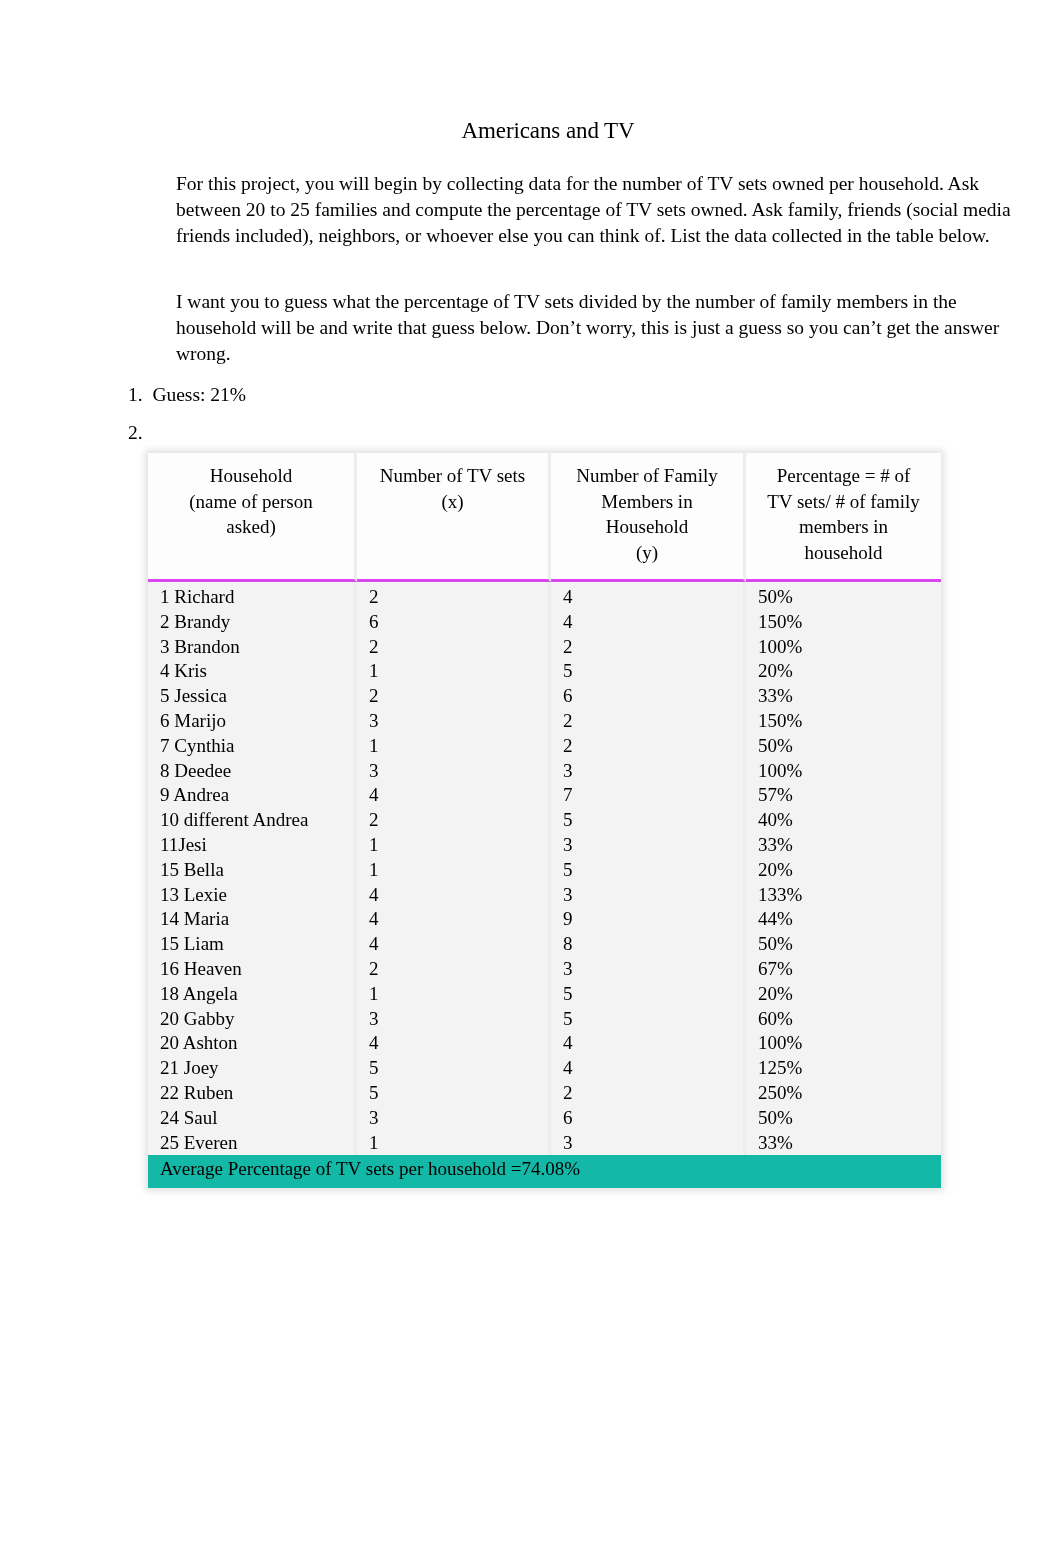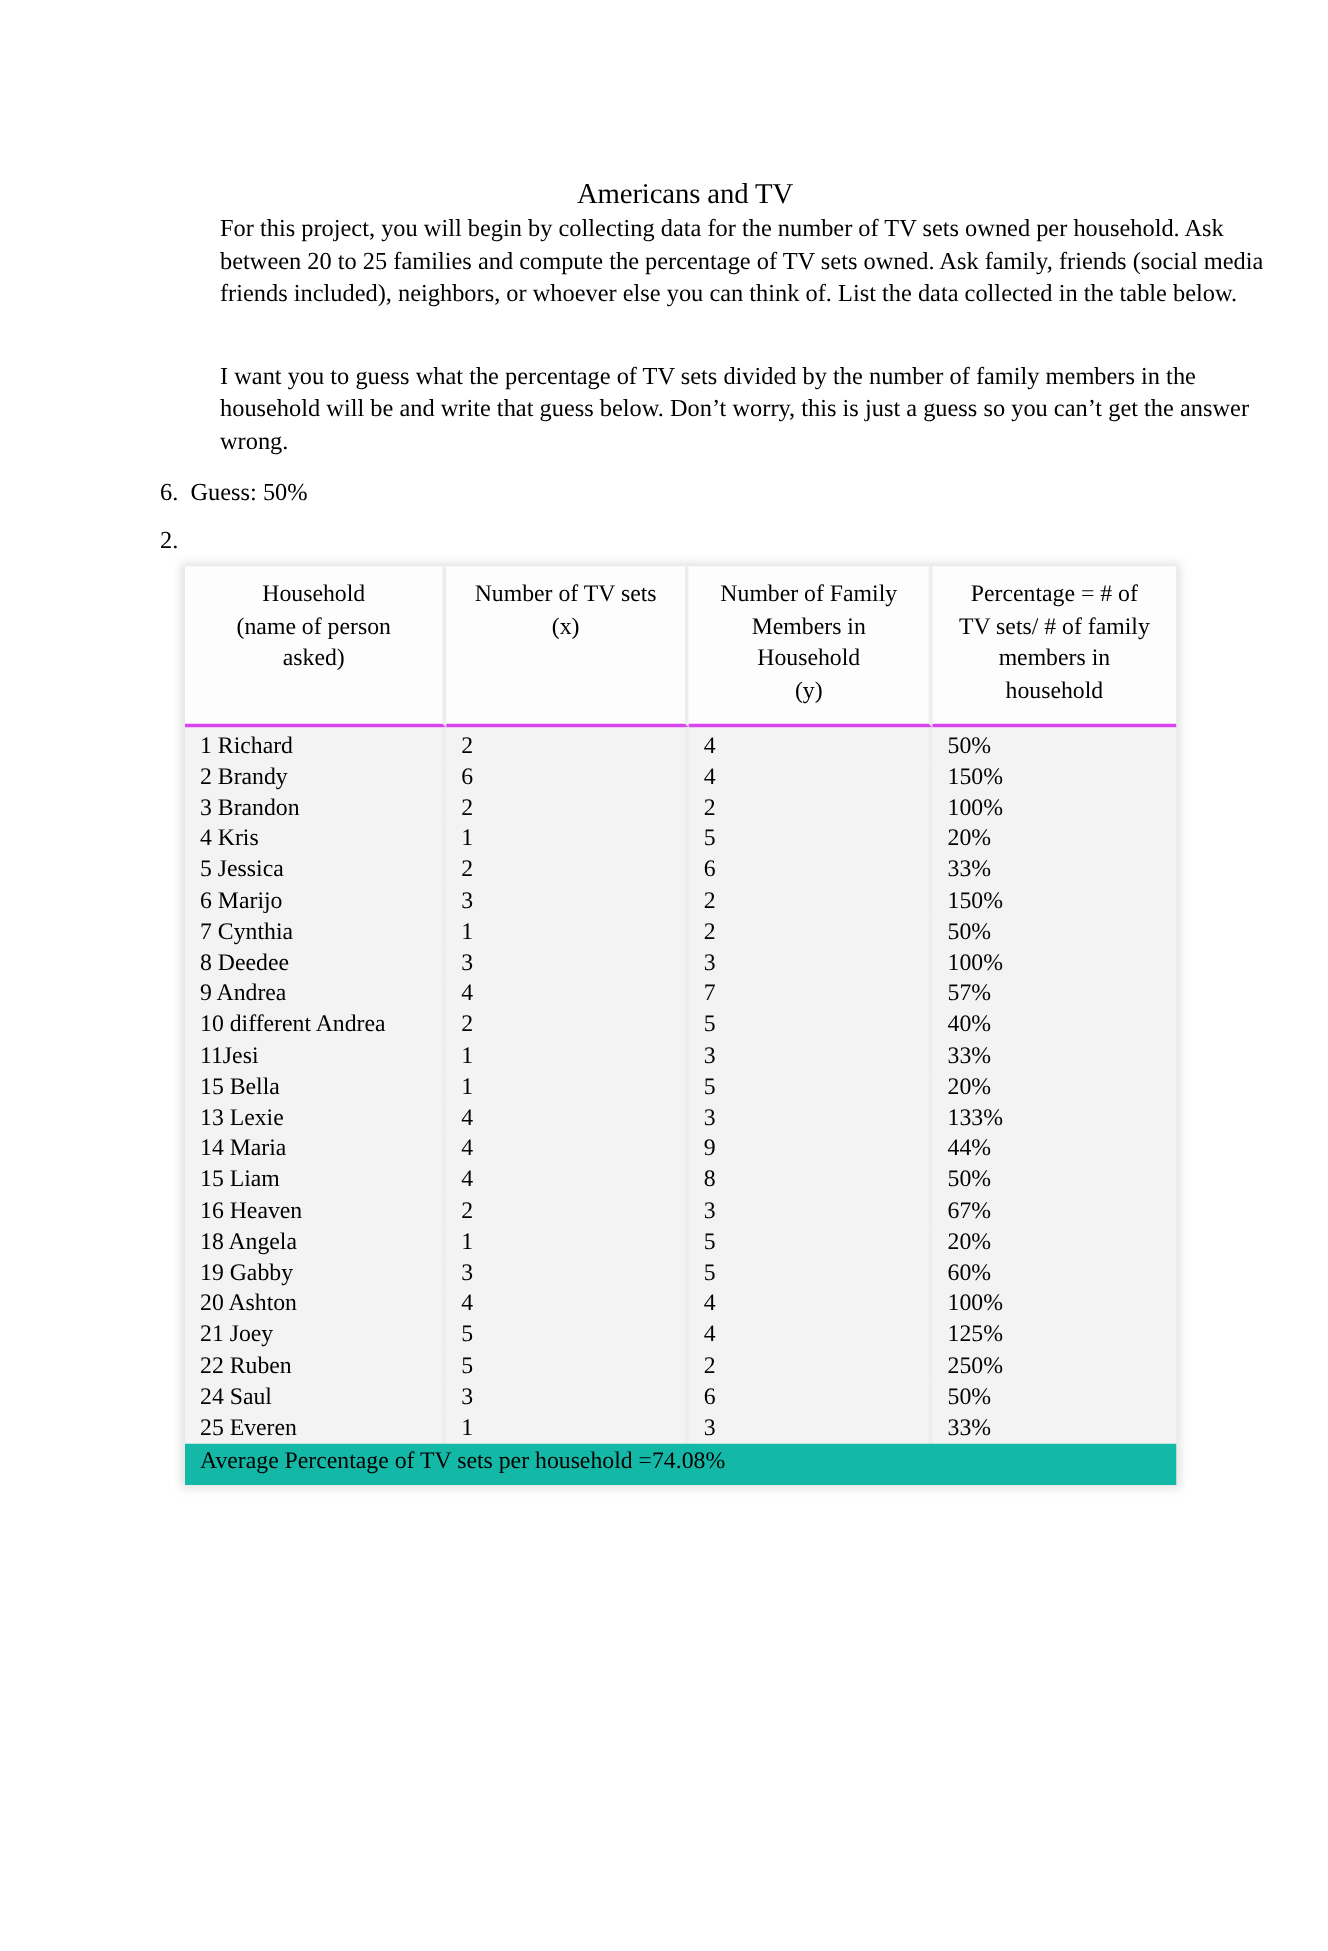--- a/index.html
+++ b/index.html
@@ -21,21 +21,21 @@
     left: 0; top: 0;
     width: 1062px;
     height: 1561px;
     background: #ffffff;
   }
 
   
   .doc-title {
     position: absolute;
     left: 128px;
-    top: 140px;
+    top: 116px;
     width: 840px;
     text-align: center;
     font-size: 23px;
     line-height: 30px;
     letter-spacing: -0.1px;
     white-space: nowrap;
   }
 
   
   .para {
@@ -120,21 +120,21 @@
 </head>
 <body>
 
 <div class="page">
 
   <div class="doc-title">Americans and TV</div>
 
   <div class="para" id="para-1">For this project, you will begin by collecting data for the number of TV sets owned per household.  Ask between 20 to 25 families and compute the percentage of TV sets owned. Ask family, friends (social media friends included), neighbors, or whoever else you can think of.  List the data collected in the table below.</div>
   <div class="para" id="para-2">I want you to guess what the percentage of TV sets divided by the number of family members in the household will be and write that guess below.  Don’t worry, this is just a guess so you can’t get the answer wrong.</div>
 
-  <div class="list-item" id="list-item-1">6.  Guess: 50%</div>
+  <div class="list-item" id="list-item-1">1.  Guess: 21%</div>
   <div class="list-item" id="list-item-2">2.</div>
 
   <div class="table-wrap">
     <table class="tv-table">
       <colgroup>
         <col class="c1">
           <col class="c2">
           <col class="c3">
           <col class="c4">
       </colgroup>
@@ -260,21 +260,21 @@
             <td>3</td>
             <td>67%</td>
           </tr>
           <tr>
             <td>18 Angela</td>
             <td>1</td>
             <td>5</td>
             <td>20%</td>
           </tr>
           <tr>
-            <td>19 Gabby</td>
+            <td>20 Gabby</td>
             <td>3</td>
             <td>5</td>
             <td>60%</td>
           </tr>
           <tr>
             <td>20 Ashton</td>
             <td>4</td>
             <td>4</td>
             <td>100%</td>
           </tr>

